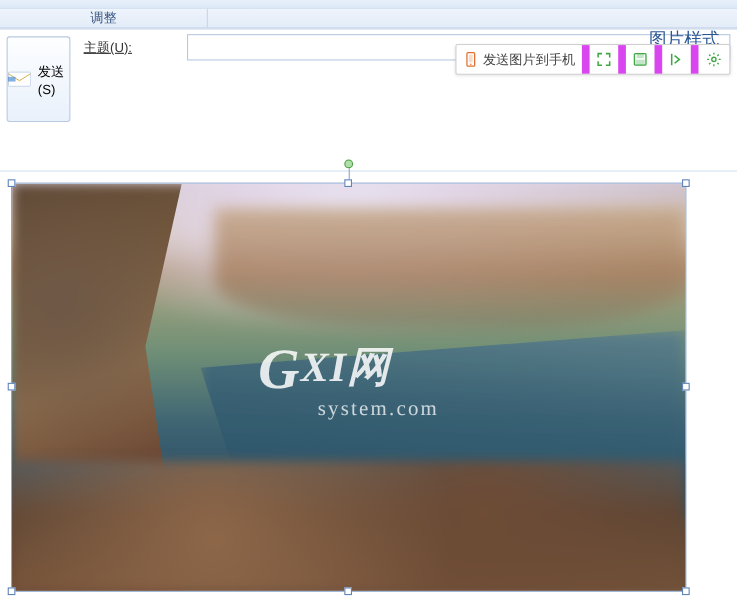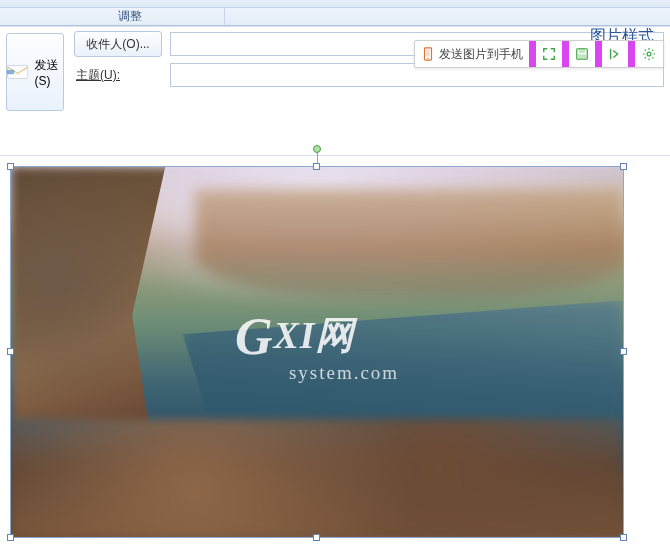--- a/index.html
+++ b/index.html
@@ -23,21 +23,20 @@
       border-bottom: 1px solid #b0c4de;
       display: flex;
       align-items: center;
     }
     .adjust-label {
       width: 189px;
       text-align: center;
       color: #3b5a85;
       border-right: 1px solid #c5d6ed;
       font-size: 12px;
-      margin-left: 36px;
     }
     .header-right-tab {
       position: absolute;
       right: 8px;
       top: 22px;
       color: #2b5797;
       font-size: 16px;
       padding: 4px 8px;
     }
     .toolbar-float {
@@ -297,24 +296,20 @@
 <div class="compose-area">
   <div class="send-block">
     <svg class="env-icon" viewBox="0 0 30 20">
         <rect x="1" y="1" width="28" height="18" rx="1" fill="#fff" stroke="#b8c9e0"></rect>
         <path d="M1 3l14 9L29 3" fill="none" stroke="#d4a83e" stroke-width="1.2"></path>
         <rect x="0" y="7" width="10" height="6" fill="#4f8fd6" opacity=".7"></rect>
       </svg>
     <span>发送(S)</span>
   </div>
   <div class="fields">
-    <div class="field-row">
-      <button class="field-btn">收件人(O)...</button>
-      <input class="field-input" value="" style="">
-    </div>
     <div class="field-row">
       <span class="field-label">主题(U):</span>
       <input class="field-input" value="" style="">
     </div>
   </div>
 </div>
 
 <div class="body-area">
   <div class="selection-box">
     <div class="inserted-image">

